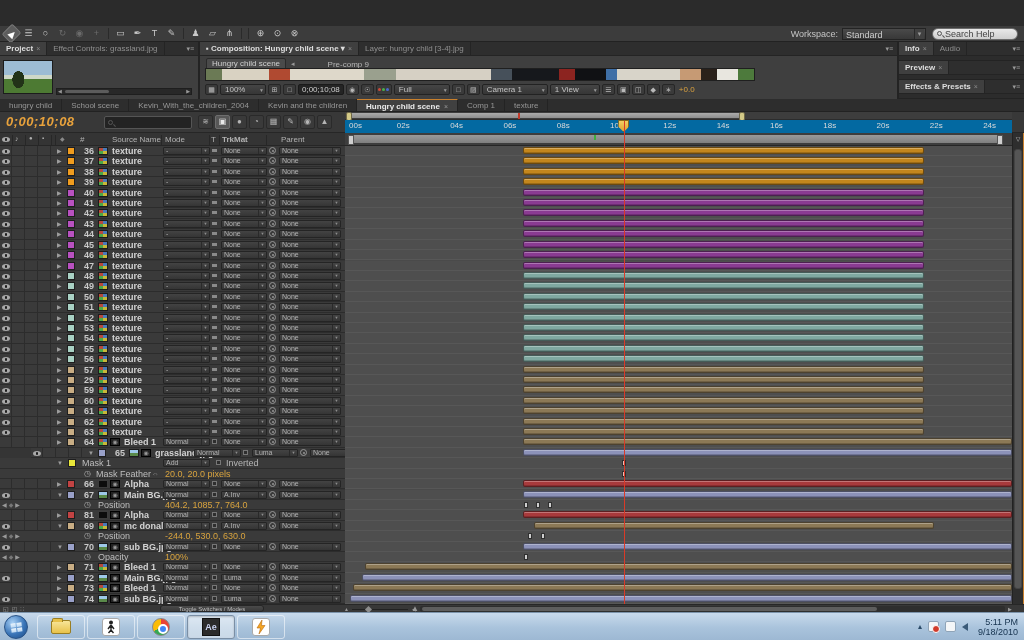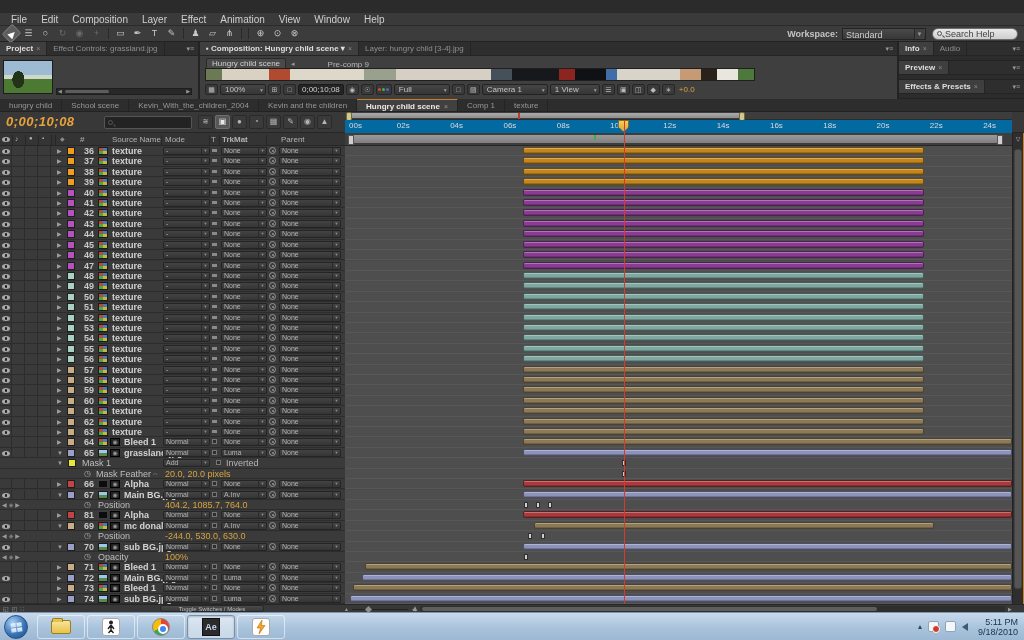--- a/index.html
+++ b/index.html
@@ -21,21 +21,21 @@
   .menubar{position:absolute;left:0;top:13px;width:1024px;height:13px;background:#3a3a3a;
     border-bottom:1px solid #2a2a2a;display:flex;align-items:center;padding-left:4px;}
   .menu-item{color:#cfcfcf;font-size:10px;padding:0 7px;line-height:13px;}
   .toolbar{position:absolute;left:0;top:26px;width:1024px;height:16px;background:#3c3c3c;
     border-bottom:1px solid #222;display:flex;align-items:center;}
   .tool{width:15px;height:13px;margin:0 1px;color:#c9c9c9;font-size:9px;line-height:13px;text-align:center;border-radius:2px;}
   .tool.active{background:#5d5d5d;border:1px solid #777;color:#fff;}
   .tool.dim{color:#6b6b6b;}
   .tool.rot{transform:rotate(-45deg);}
   .tsep{width:1px;height:11px;background:#2a2a2a;margin:0 3px;}
-  .wslabel{margin-left:auto;color:#c5c5c5;font-size:9px;font-weight:bold;}
+  .wslabel{margin-left:auto;color:#c5c5c5;font-size:9px;}
   .wsdd{width:84px;height:12px;background:linear-gradient(#4a4a4a,#383838);border:1px solid #232323;
     color:#cdcdcd;font-size:9px;line-height:10px;padding:1px 3px;margin:0 6px 0 4px;position:relative;}
   .wsdd .ar{position:absolute;right:1px;top:0;width:10px;height:10px;background:#414141;border-left:1px solid #282828;
     font-size:6px;text-align:center;line-height:10px;color:#999;}
   .searchbox{width:86px;height:12px;background:linear-gradient(#e9e9e9,#cfcfcf);border:1px solid #6d6d6d;border-radius:6px;
     color:#444;font-size:9px;line-height:10px;padding:0 4px;margin-right:6px;display:flex;align-items:center;gap:3px;}
   .mag{width:5px;height:5px;border:1px solid #555;border-radius:50%;position:relative;flex:none;}
   .mag::after{content:"";position:absolute;left:4px;top:4px;width:3px;height:1px;background:#555;transform:rotate(45deg);}
   
   .panels{position:absolute;left:0;top:42px;width:1024px;height:57px;background:#232323;}
@@ -209,31 +209,20 @@
   .ticbox.badge::after{content:"";position:absolute;right:-2px;bottom:-2px;width:6px;height:6px;background:#d03a2a;border-radius:50%;border:1px solid #fff;}
   .spk{width:0;height:0;border:4px solid transparent;border-right:6px solid #3a5a78;border-left:none;position:relative;}
   .clock{text-align:right;font-size:9px;line-height:10px;color:#15324e;padding-left:4px;}
 </style>
 </head>
 <body>
 
 <div class="screen">
 
 
-  <div class="menubar" id="menubar">
-      <span class="menu-item">File</span>
-      <span class="menu-item">Edit</span>
-      <span class="menu-item">Composition</span>
-      <span class="menu-item">Layer</span>
-      <span class="menu-item">Effect</span>
-      <span class="menu-item">Animation</span>
-      <span class="menu-item">View</span>
-      <span class="menu-item">Window</span>
-      <span class="menu-item">Help</span>
-    </div>
 
   <div class="toolbar">
     <span id="tools" style="display:flex;align-items:center;padding-left:3px;">
         <span class="tool active rot">▶</span>
         <span class="tool">☰</span>
         <span class="tool">○</span>
         <span class="tool dim">↻</span>
         <span class="tool dim">◉</span>
         <span class="tool dim">+</span>
         <span class="tsep"></span>
@@ -850,21 +839,21 @@
         </div>
         <div class="lrow" style="top: 229px;">
           <span class="cell" style="left: 0px; width: 12px;">
             <span class="eyeg"></span>
           </span>
           <span class="cell" style="left: 12px; width: 13px;"></span>
           <span class="cell" style="left: 25px; width: 13px;"></span>
           <span class="cell" style="left: 38px; width: 13px;"></span>
           <span class="tri">▶</span>
           <span class="sw" style="background: rgb(200, 173, 132);"></span>
-          <span class="num">58</span>
+          <span class="num">29</span>
           <span class="icn grid"></span>
           <span class="lname short">texture</span>
           <span class="dd" style="left: 163px; width: 47px;">-<span class="ar">▼</span></span>
           <span class="tdash"></span>
           <span class="dd" style="left: 221px; width: 46px;">None<span class="ar">▼</span></span>
           <span class="whip"></span>
           <span class="dd" style="left: 279px; width: 62px;">None<span class="ar">▼</span></span>
         </div>
         <div class="lrow" style="top: 239.41px;">
           <span class="cell" style="left: 0px; width: 12px;">
@@ -966,21 +955,21 @@
           <span class="num">64</span>
           <span class="icn grid"></span>
           <span class="icn2">◉</span>
           <span class="lname">Bleed 1</span>
           <span class="dd" style="left: 163px; width: 47px;">Normal<span class="ar">▼</span></span>
           <span class="tchk"></span>
           <span class="dd" style="left: 221px; width: 46px;">None<span class="ar">▼</span></span>
           <span class="whip"></span>
           <span class="dd" style="left: 279px; width: 62px;">None<span class="ar">▼</span></span>
         </div>
-        <div class="lrow" style="top: 301.86px;">
+        <div class="lrow" style="top: 301.86px; margin-left: 31px;">
           <span class="cell" style="left: 0px; width: 12px;">
             <span class="eyeg"></span>
           </span>
           <span class="cell" style="left: 12px; width: 13px;"></span>
           <span class="cell" style="left: 25px; width: 13px;"></span>
           <span class="cell" style="left: 38px; width: 13px;"></span>
           <span class="tri">▼</span>
           <span class="sw" style="background: rgb(153, 160, 200);"></span>
           <span class="num">65</span>
           <span class="icn img"></span>

